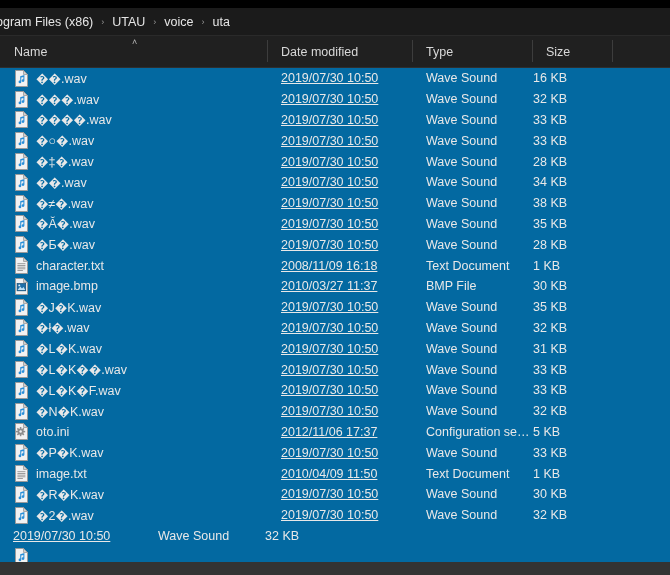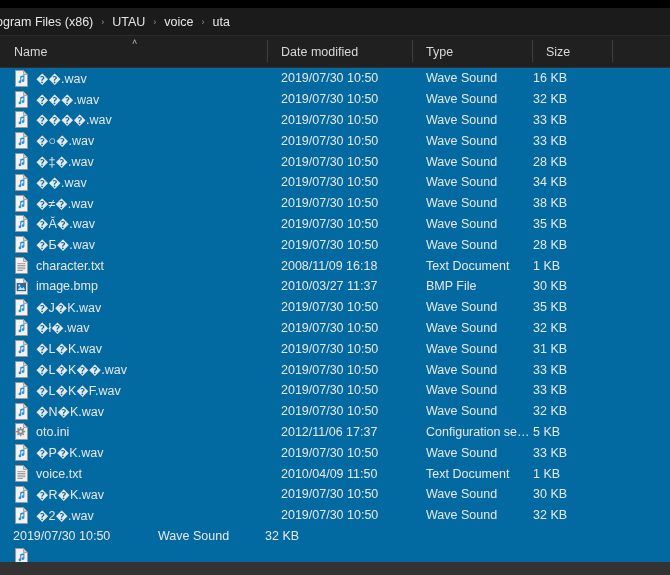--- a/index.html
+++ b/index.html
@@ -90,21 +90,21 @@
     font-size: 12.5px;
     white-space: nowrap;
   }
   .cell-name {
     width: 268px;
     display: flex;
     align-items: center;
     padding-left: 14px;
     overflow: hidden;
   }
-  .cell-date { width: 145px; padding-left: 13px; color: #e8e8e8; }
+  .cell-date { width: 145px; padding-left: 13px; color: #e8e8e8; text-decoration: underline; }
   .cell-type { width: 120px; padding-left: 13px; color: #e8e8e8;
                overflow: hidden; text-overflow: ellipsis; }
   .cell-size { width: 80px; text-align: left; padding-right: 17px; color: #e8e8e8; }
 
   .fname { margin-left: 7px; letter-spacing: 0px; }
 
   
   .ficon {
     width: 15px; height: 17px;
     flex: 0 0 15px;
@@ -470,21 +470,21 @@
               <path d="M9.5 0.5 L13.5 4.5 H9.5 Z" fill="#d0d0d0" stroke="#9a9a9a" stroke-width="0.8"></path>
               <g fill="#8e8e8e">
                 <rect x="3.4" y="6.3" width="8" height="0.85"></rect>
                 <rect x="3.4" y="8.0" width="8" height="0.85"></rect>
                 <rect x="3.4" y="9.7" width="8" height="0.85"></rect>
                 <rect x="3.4" y="11.4" width="8" height="0.85"></rect>
                 <rect x="3.4" y="13.1" width="5.5" height="0.85"></rect>
               </g>
             </svg>
           </span>
-          <span class="fname">voice.txt</span>
+          <span class="fname">image.txt</span>
         </div>
         <div class="cell-date">2010/04/09 11:50</div>
         <div class="cell-type">Text Document</div>
         <div class="cell-size">1 KB</div>
       </div>
       <div class="row">
         <div class="cell-name">
           <span class="ficon">
             <svg width="15" height="17" viewBox="0 0 15 17">
               <path d="M1.5 0.5 H9.5 L13.5 4.5 V16.5 H1.5 Z" fill="#f2f2f2" stroke="#9a9a9a" stroke-width="1"></path>

